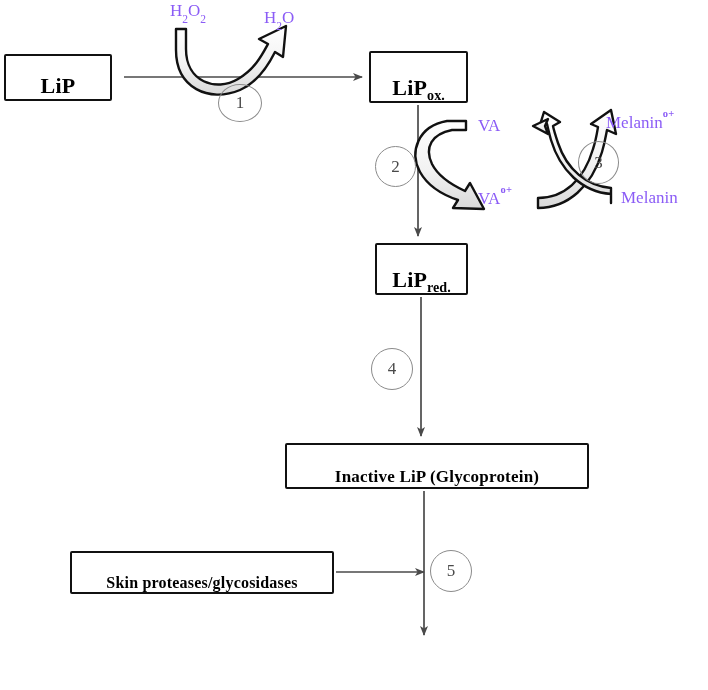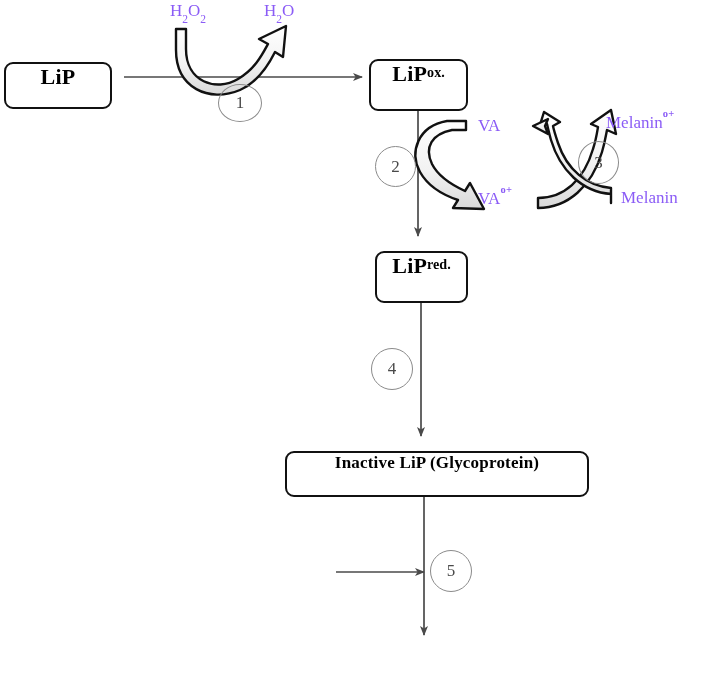--- a/index.html
+++ b/index.html
@@ -23,30 +23,29 @@
     top: 0;
     width: 708px;
     height: 690px;
   }
   
   .node-box {
     position: absolute;
     box-sizing: border-box;
     background: #ffffff;
     border: 2.4px solid #111111;
-    border-radius: 9px;
+    border-radius: 2px;
     display: flex;
-    align-items: flex-start;
+    align-items: flex-end;
     justify-content: center;
     font-family: "Liberation Serif", serif;
     font-weight: bold;
     color: #000000;
     letter-spacing: 0.2px;
     white-space: nowrap;
-    margin-top: 8px;
   }
   .node-box .sub {
     font-size: 0.64em;
     vertical-align: sub;
     position: relative;
     top: 0.22em;
     font-weight: bold;
     letter-spacing: 0;
   }
   #box-lip        { left: 4px;   top: 54px;  width: 108px; height: 47px; font-size: 22px; }
@@ -92,21 +91,21 @@
   }
   .chem-label .sup {
     font-size: 0.62em;
     vertical-align: super;
     position: relative;
     top: -0.38em;
     font-weight: bold;
     letter-spacing: 0.3px;
   }
   #label-h2o2    { left: 170px; top: 1px;   }
-  #label-h2o     { left: 264px; top: 1px;   }
+  #label-h2o     { left: 264px; top: 8px;   }
   #label-va      { left: 478px; top: 116px; }
   #label-vaox    { left: 478px; top: 188px; }
   #label-melanin-ox { left: 606px; top: 112px; }
   #label-melanin    { left: 621px; top: 188px; }
 </style>
 </head>
 <body>
 
 <div id="diagram-root">
 
@@ -209,20 +208,23 @@
 
   <div class="node-box" id="box-lipred">
     <span>LiP</span>
       <span class="sub">red.</span>
   </div>
 
   <div class="node-box" id="box-inactive">
     <span>Inactive LiP (Glycoprotein)</span>
   </div>
 
+  <div class="node-box" id="box-proteases">
+    <span>Skin proteases/glycosidases</span>
+  </div>
 
 
   <div class="step-circle" id="step-1">
     <span>1</span>
   </div>
   <div class="step-circle" id="step-2">
     <span>2</span>
   </div>
   <div class="step-circle" id="step-3">
     <span>3</span>

